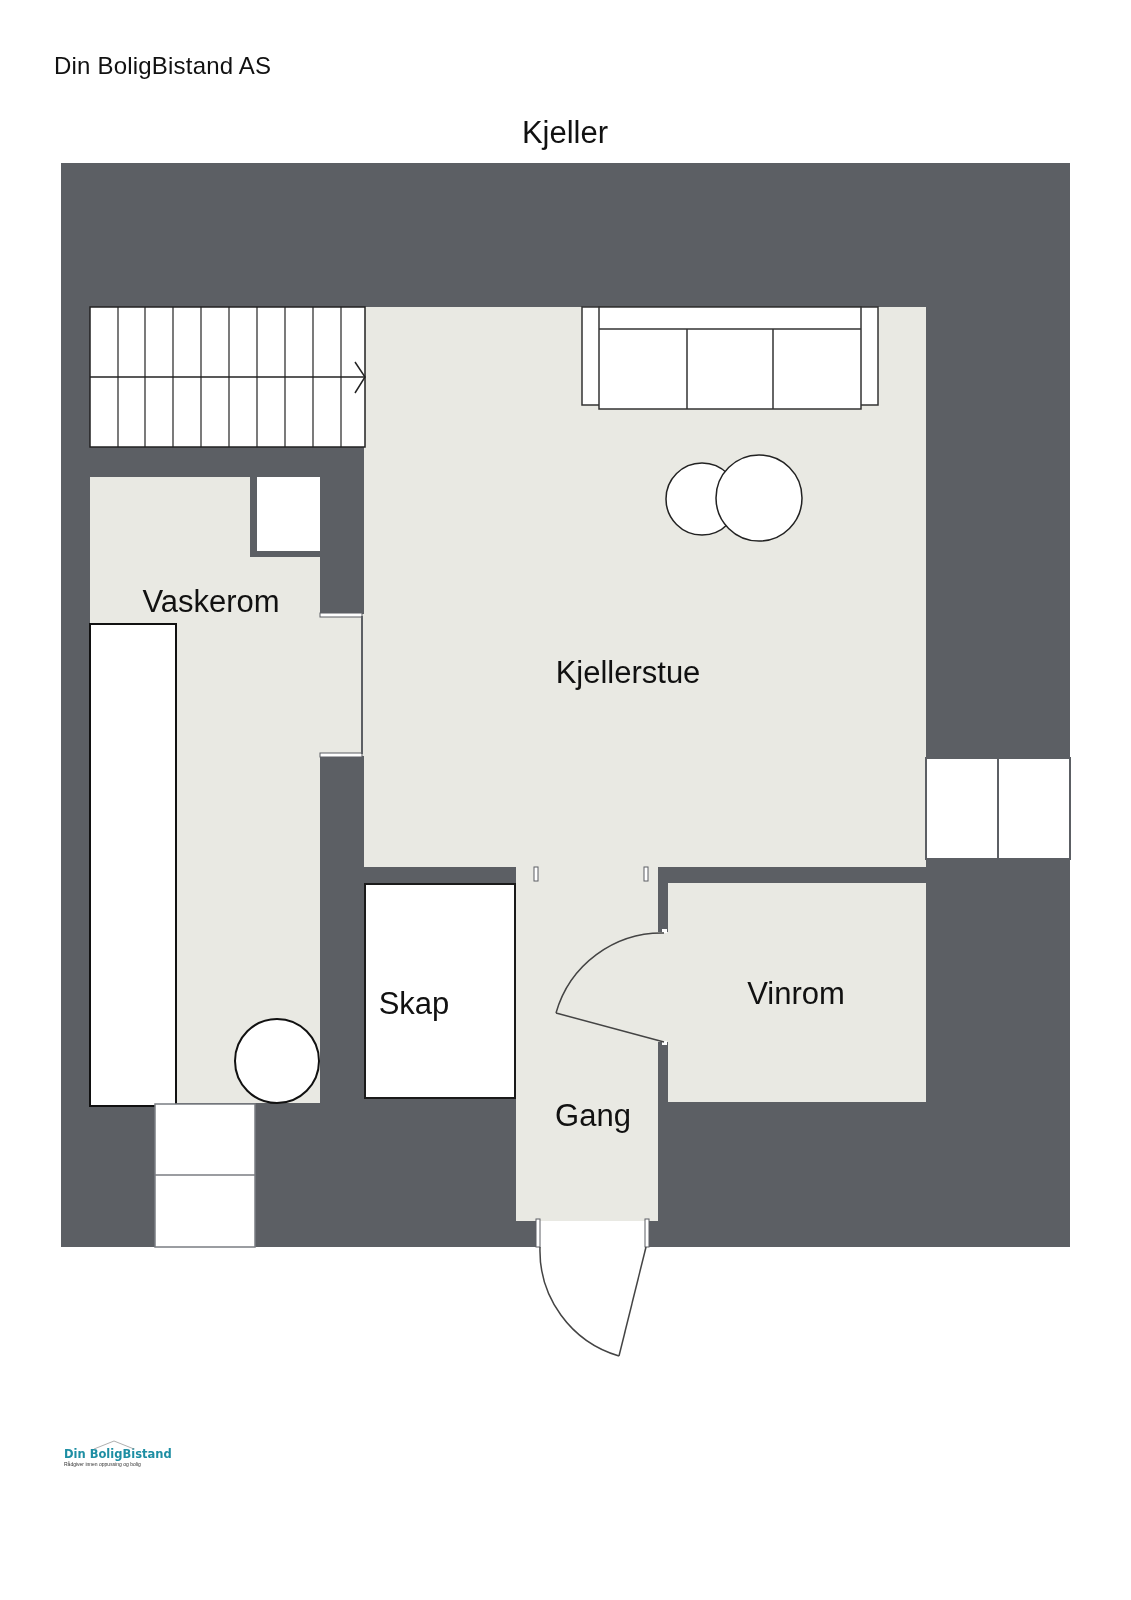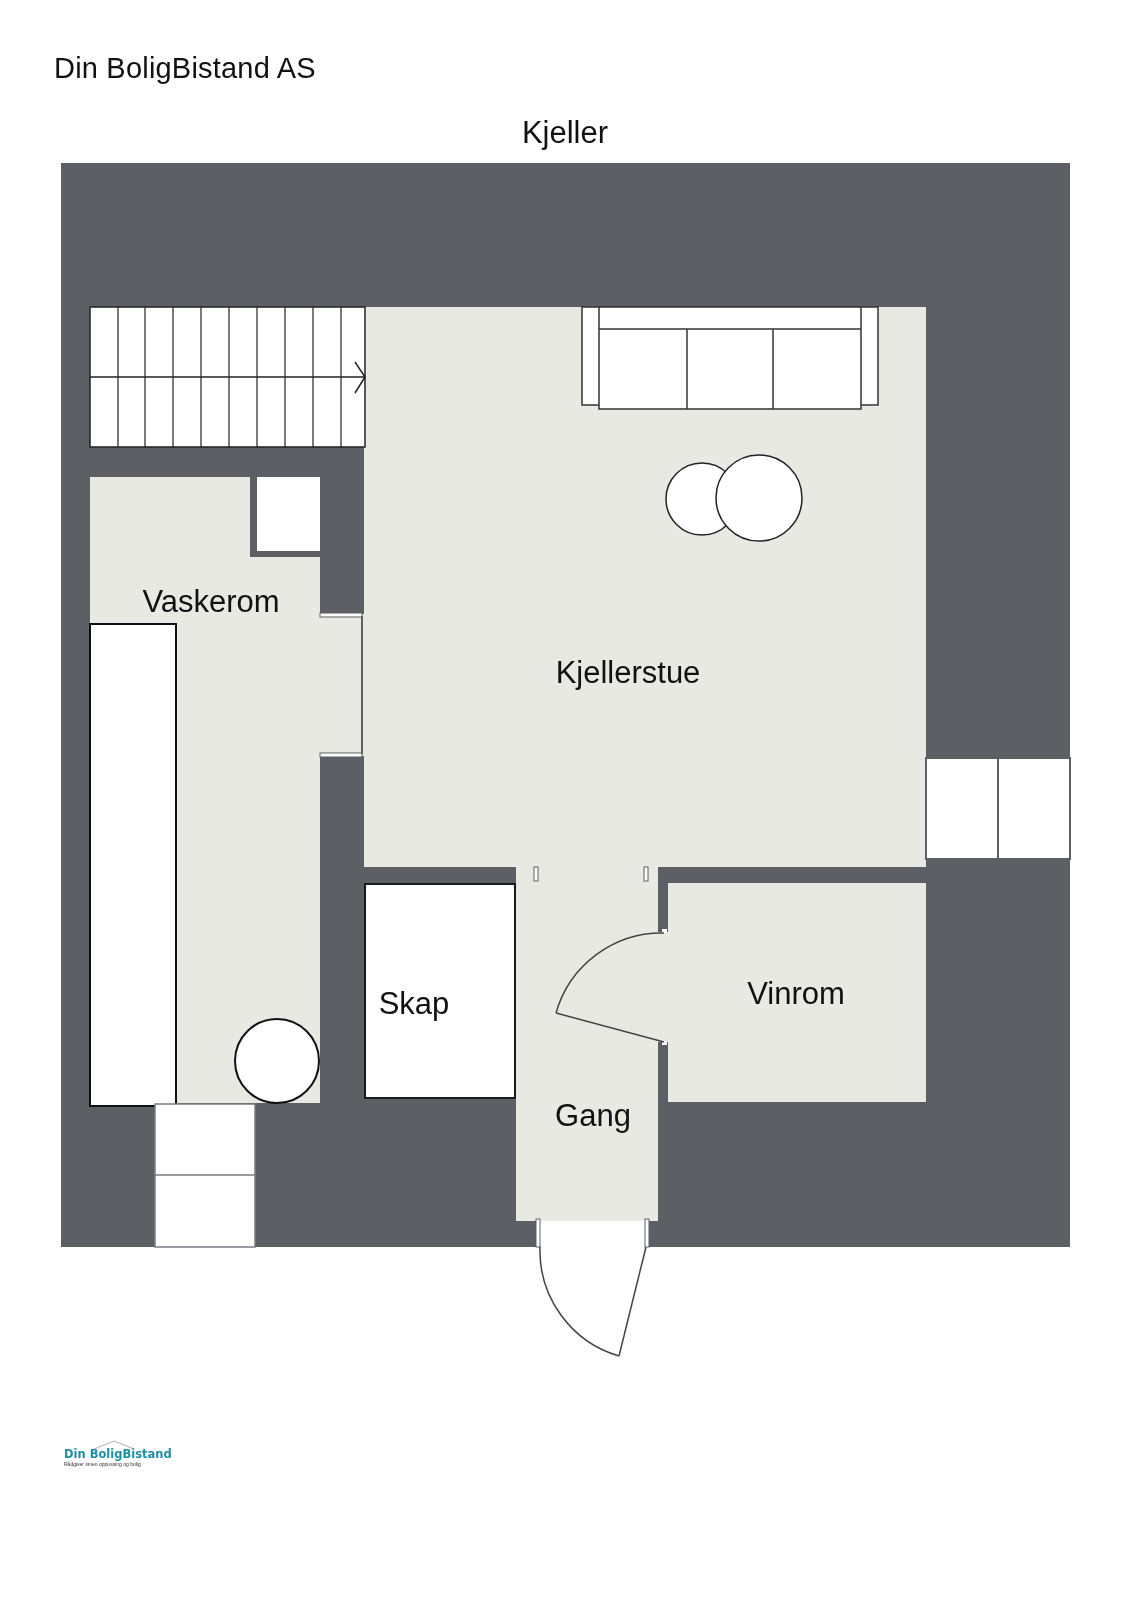--- a/index.html
+++ b/index.html
@@ -1,17 +1,17 @@
 <!DOCTYPE html>
 <html><head>
   <meta charset="utf-8">
   <style>
     html, body { margin: 0; padding: 0; background: #ffffff; }
     body { width: 1131px; height: 1600px; position: relative; overflow: hidden; font-family: "Liberation Sans", sans-serif; }
-    .company-title { position: absolute; left: 54px; top: 52px; font-size: 29px; color: #111; letter-spacing: 0.2px; }
+    .company-title { position: absolute; left: 54px; top: 52px; font-size: 24px; color: #111; letter-spacing: 0.2px; }
     .floor-title { position: absolute; left: 0; width: 1130px; top: 115px; text-align: center; font-size: 31px; color: #111; }
     .plan { position: absolute; left: 0; top: 0; }
     .room-label { font-family: "Liberation Sans", sans-serif; font-size: 31px; fill: #111; }
     .logo { position: absolute; left: 64px; top: 1448px; width: 100px; text-align: left; }
     .logo-name { font-family: "DejaVu Sans", sans-serif; font-weight: bold; font-size: 11.5px; color: #1d8ea3; line-height: 13px; white-space: nowrap; }
     .logo-tag { font-family: "Liberation Sans", sans-serif; font-size: 5px; color: #333; line-height: 6px; white-space: nowrap; }
     .logo-roof { position: absolute; left: 0; top: -8px; }
   </style>
 </head>
 <body>

